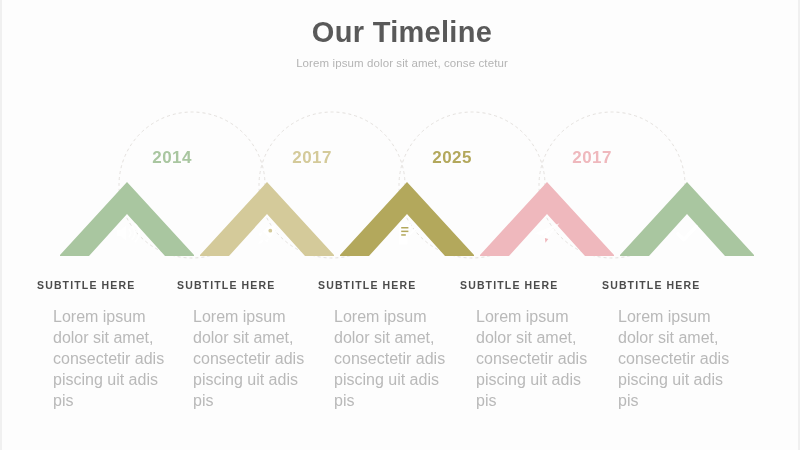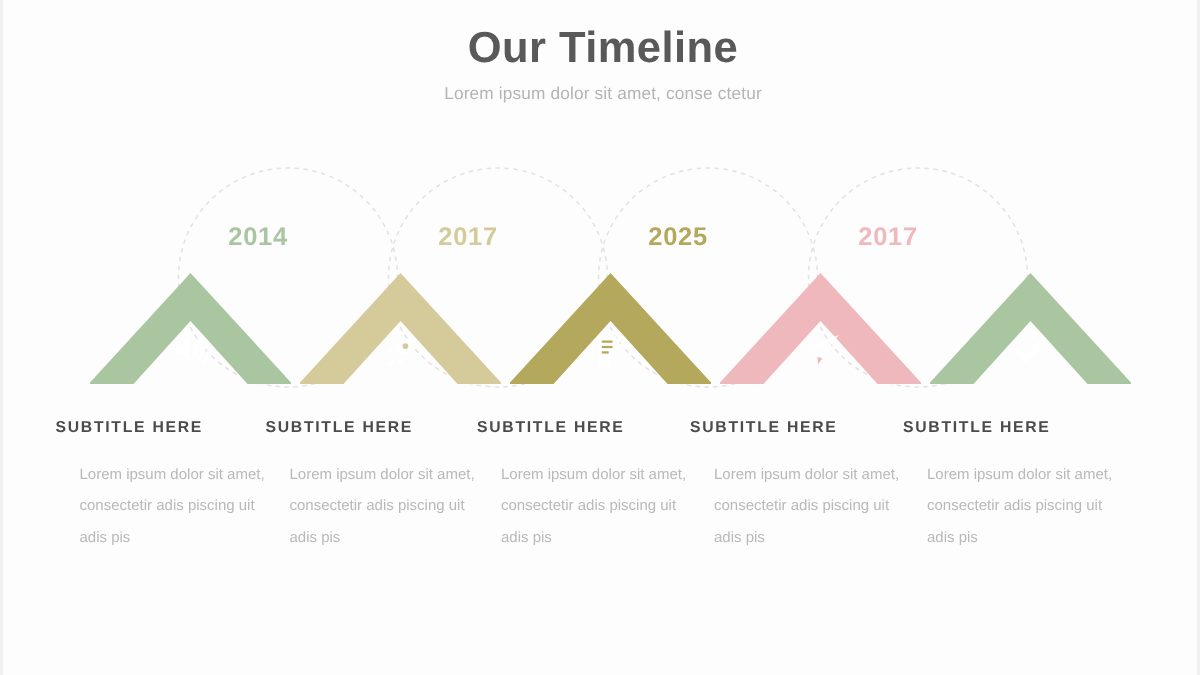--- a/index.html
+++ b/index.html
@@ -112,21 +112,21 @@
   }
   .col-subtitle {
     font-size: 10.5px;
     font-weight: bold;
     color: #4b4b4b;
     letter-spacing: 1.15px;
     line-height: 14px;
     margin: 0;
   }
   .col-body {
-    font-size: 10px;
+    font-size: 16px;
     color: #b9b9b9;
     line-height: 21px;
     margin: 14px 0 0 0;
     padding: 0 16px;
     box-sizing: border-box;
   }
 </style>
 </head>
 <body>
 

